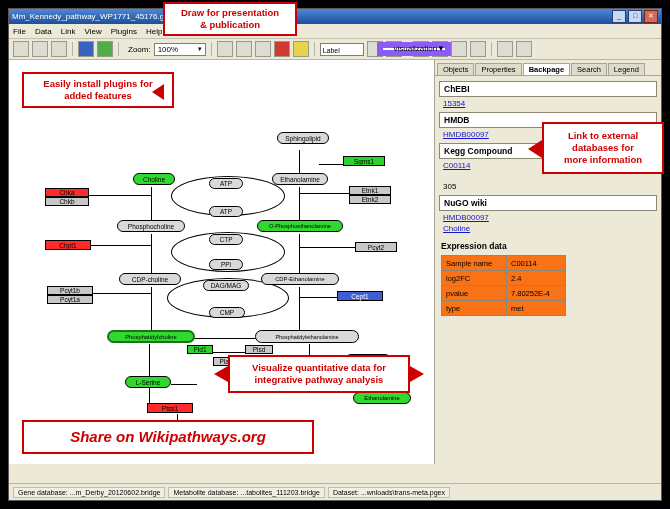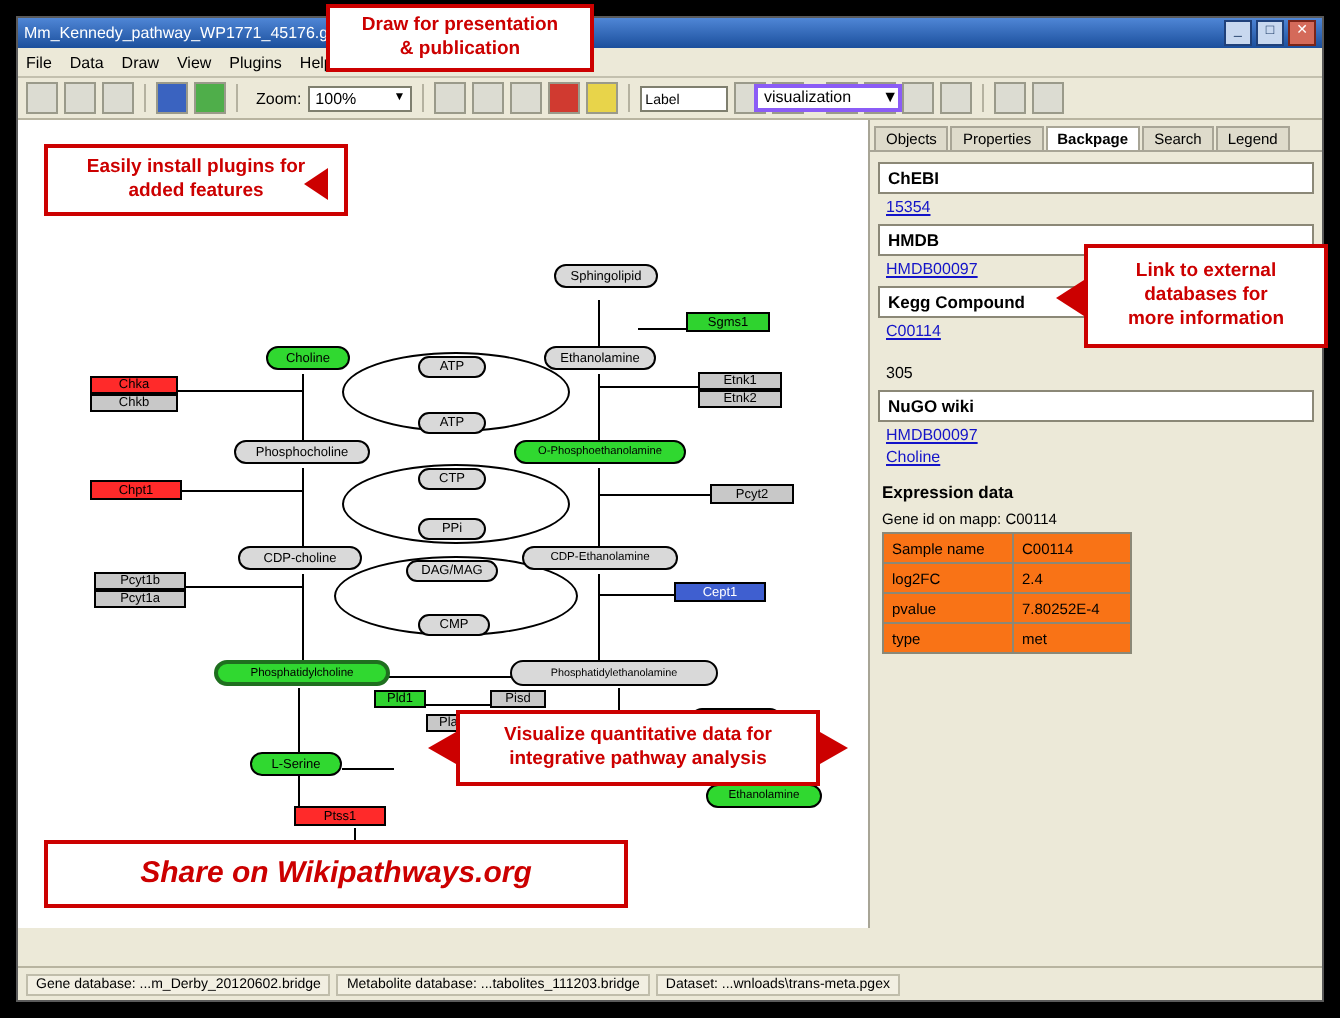--- a/index.html
+++ b/index.html
@@ -24,21 +24,21 @@
   .tb-ico.red{background:#d03a30;}
   .tb-ico.blue{background:#3a63c0;}
   .tb-ico.green{background:#4fae4a;}
   .tb-ico.grey{background:#dcdcd2;}
   .tb-ico.yellow{background:#e8d44a;}
   .tb-sep{width:1px;height:14px;background:#b5b2a0;margin:0 2px;}
   .zoom-label{font-size:8px;margin-left:4px;}
   .zoom-box{width:52px;height:13px;background:#fff;border:1px solid #7f7f6f;font-size:8px;line-height:13px;padding-left:3px;box-sizing:border-box;display:flex;justify-content:space-between;align-items:center;}
   .zoom-box .arrow{font-size:6px;margin-right:2px;}
   .lbl-box{width:44px;height:13px;background:#fff;border:1px solid #7f7f6f;font-size:7px;line-height:13px;padding-left:2px;box-sizing:border-box;}
-  .vis-box{position:absolute;right:210px;top:3px;width:74px;height:14px;background:#fff;border:2px solid #8b5cf6;font-size:8px;line-height:14px;padding-left:3px;box-sizing:border-box;display:flex;justify-content:space-between;align-items:center;}
+  .vis-box{position:absolute;right:210px;top:3px;width:74px;height:14px;background:#fff;border:6px solid #8b5cf6;font-size:8px;line-height:14px;padding-left:3px;box-sizing:border-box;display:flex;justify-content:flex-end;align-items:center;}
 
   
   .bodysplit{display:flex;height:404px;}
   .leftpane{width:425px;position:relative;background:#fff;border-right:1px solid #a8a596;}
   .rightpane{flex:1;background:#ece9d8;position:relative;}
 
   .meta{position:absolute;left:3px;top:2px;font-size:6.5px;line-height:9px;color:#000;}
 
   
   .canvas{position:absolute;inset:0;background:#fff;}
@@ -90,21 +90,21 @@
     <div class="tb-btns">
       <div class="tb-btn">_</div>
       <div class="tb-btn">□</div>
       <div class="tb-btn close">✕</div>
     </div>
   </div>
 
   <div class="menubar">
     <span>File</span>
     <span>Data</span>
-    <span>Draw</span>
+    <span>Link</span>
     <span>View</span>
     <span>Plugins</span>
     <span>Help</span>
   </div>
 
   <div class="toolbar">
     <span class="tb-ico grey"></span>
     <span class="tb-ico grey"></span>
     <span class="tb-ico grey"></span>
     <span class="tb-sep"></span>
@@ -244,21 +244,20 @@
         <a class="link">C00114</a>
 
         <div class="plain">305</div>
 
         <div class="section-title">NuGO wiki</div>
         <a class="link">HMDB00097</a>
 
         <a class="link">Choline</a>
 
         <div class="expr-title">Expression data</div>
-        <div class="geneid">Gene id on mapp: C00114</div>
 
         <table class="expr">
           <tbody>
               <tr>
             <td>Sample name</td>
             <td>C00114</td>
           </tr>
           <tr>
             <td>log2FC</td>
             <td>2.4</td>

